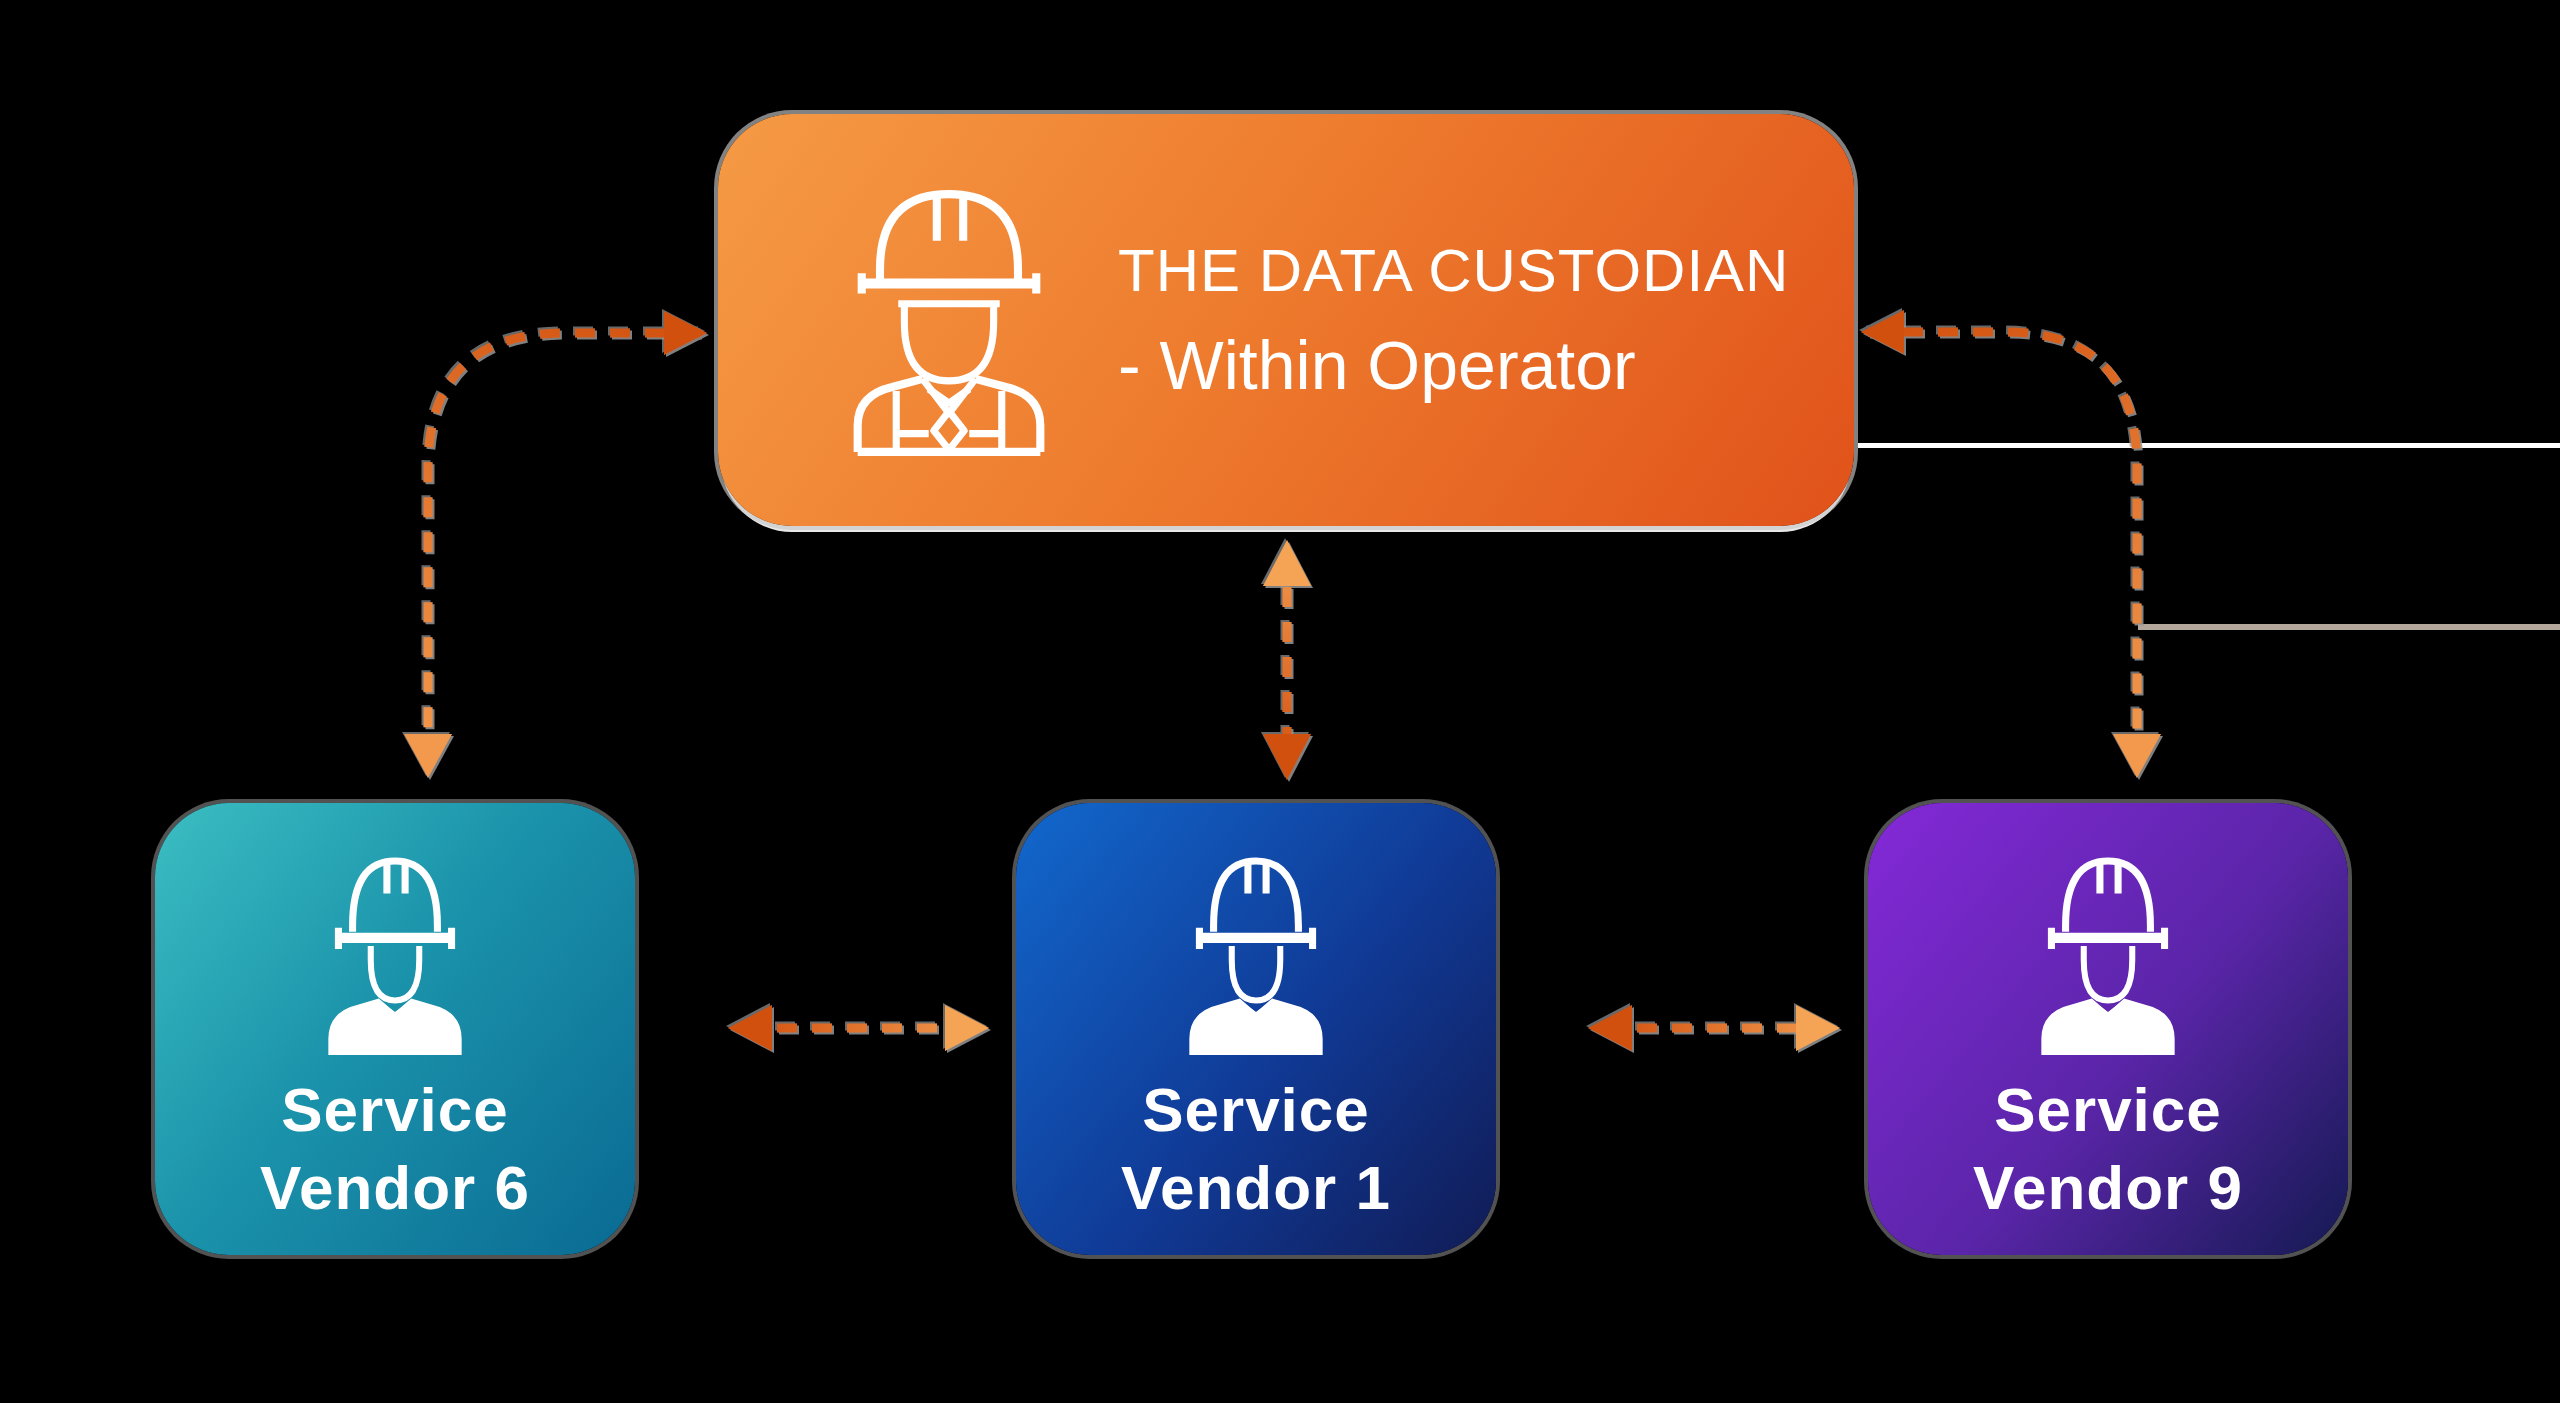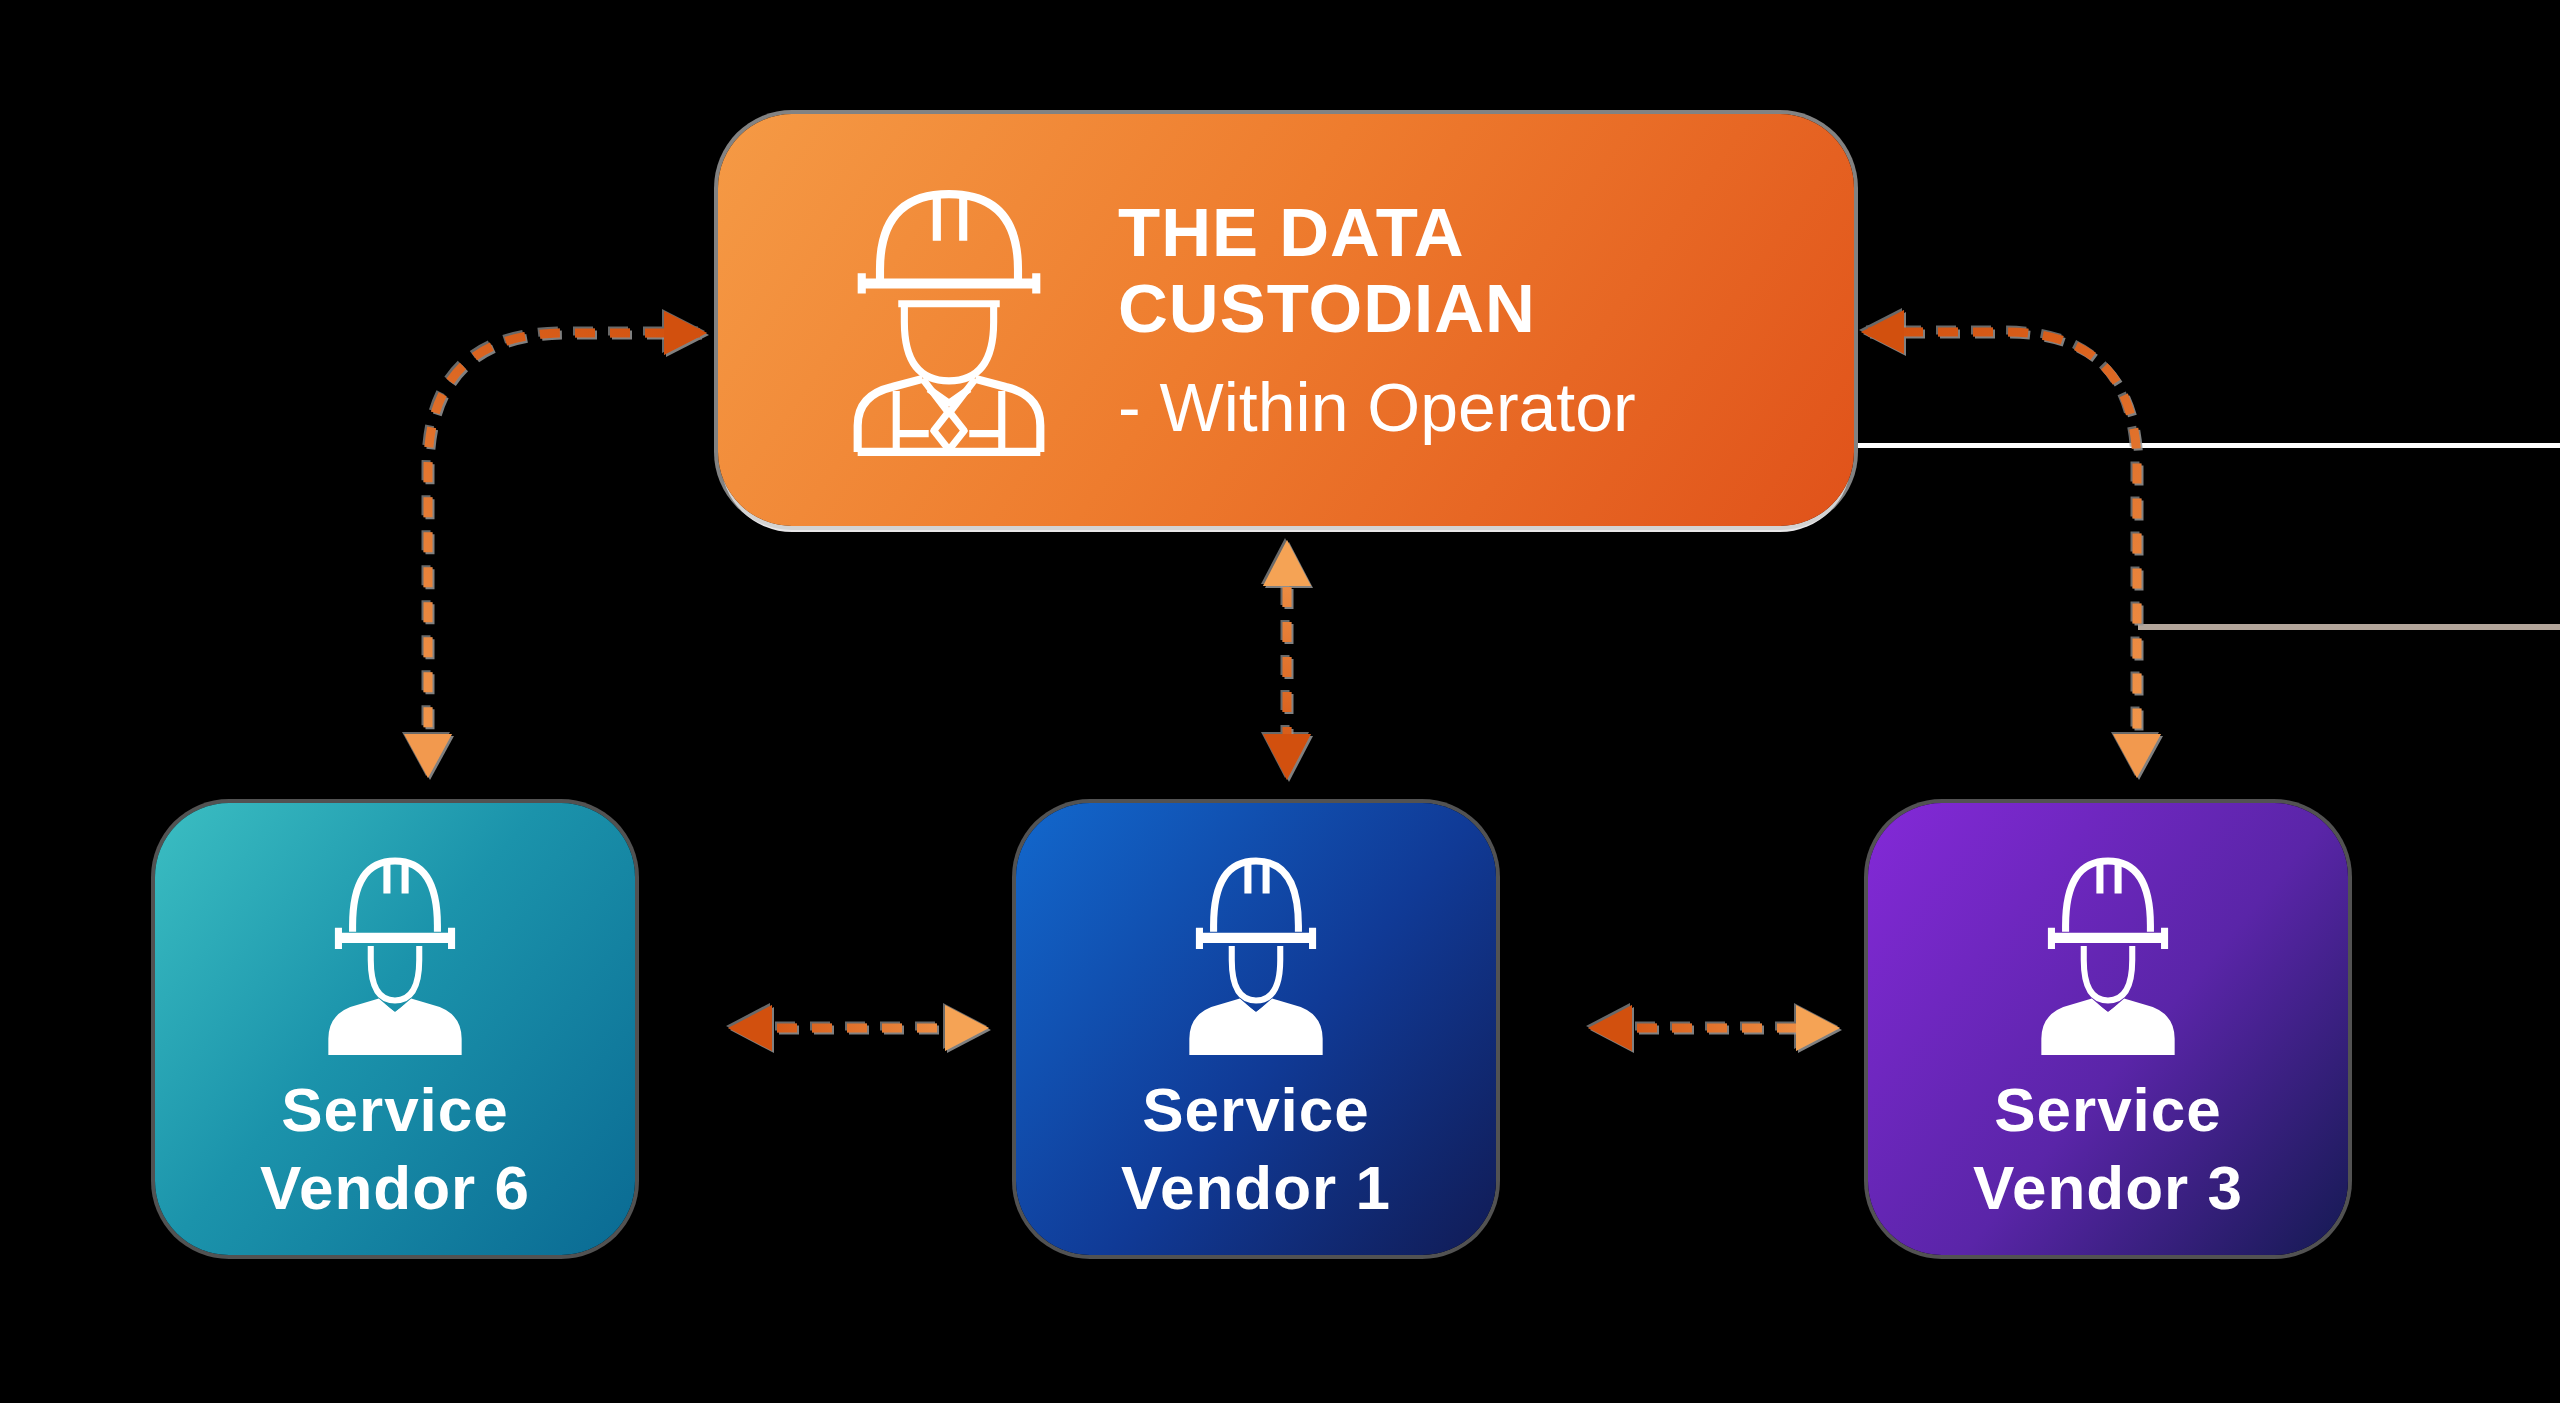--- a/index.html
+++ b/index.html
@@ -9,21 +9,21 @@
   }
   .box{position:absolute;border-radius:74px;}
   .custodian{
     left:718px;top:114px;width:1136px;height:412px;
     background:linear-gradient(125deg,#f59a45 0%,#ee7c2e 45%,#e0521a 100%);
     box-shadow:0 0 0 4px rgba(200,200,200,.65), 0 9px 0 -3px rgba(244,243,246,.95);
     display:flex;align-items:center;
   }
   .custodian .icon-wrap{margin-left:128px;width:206px;height:276px;flex:0 0 auto;}
   .custodian-text{margin-left:66px;color:#fff;}
-  .custodian-title{font-size:69px;font-weight:bold;letter-spacing:1px;line-height:1.1;}
+  .custodian-title{font-size:60px;font-weight:normal;letter-spacing:1px;line-height:1.1;}
   .custodian-subtitle{font-size:68px;font-weight:400;margin-top:24px;line-height:1.1;}
   .vendor{
     top:803px;width:480px;height:452px;
     box-shadow:0 0 0 4px rgba(150,150,150,.55);
     display:flex;flex-direction:column;align-items:center;
   }
   .vendor .icon-wrap{margin-top:50px;width:162px;height:202px;flex:0 0 auto;}
   .vendor-label{margin-top:16px;color:#fff;font-size:62px;font-weight:bold;
     text-align:center;line-height:1.26;letter-spacing:1px;}
   .v1{left:155px;background:linear-gradient(130deg,#3bbec2 0%,#1b93ab 45%,#0a6a93 100%);}
@@ -171,17 +171,17 @@
           <path d="M 24 84 H 136" stroke-width="10"></path>
           <path d="M 24 74 V 95 M 136 74 V 95"></path>
           <path d="M 56 92 V 106 Q 56 146 80 146 Q 104 146 104 106 V 92" stroke-width="6"></path>
           <path d="M 66 151 L 80 161 L 94 151" stroke-width="6"></path>
         </g>
         <path d="M 14 200 V 184 Q 14 157 44 150 L 64 144 L 80 158 L 96 144 L 116 150 Q 146 157 146 184 V 200 Z" fill="#ffffff"></path>
       </svg>
     </div>
     <div class="vendor-label">
       <span>Service</span><br>
-      <span>Vendor 3</span>
+      <span>Vendor 9</span>
     </div>
   </div>
 
 </div>
 
 </body></html>

